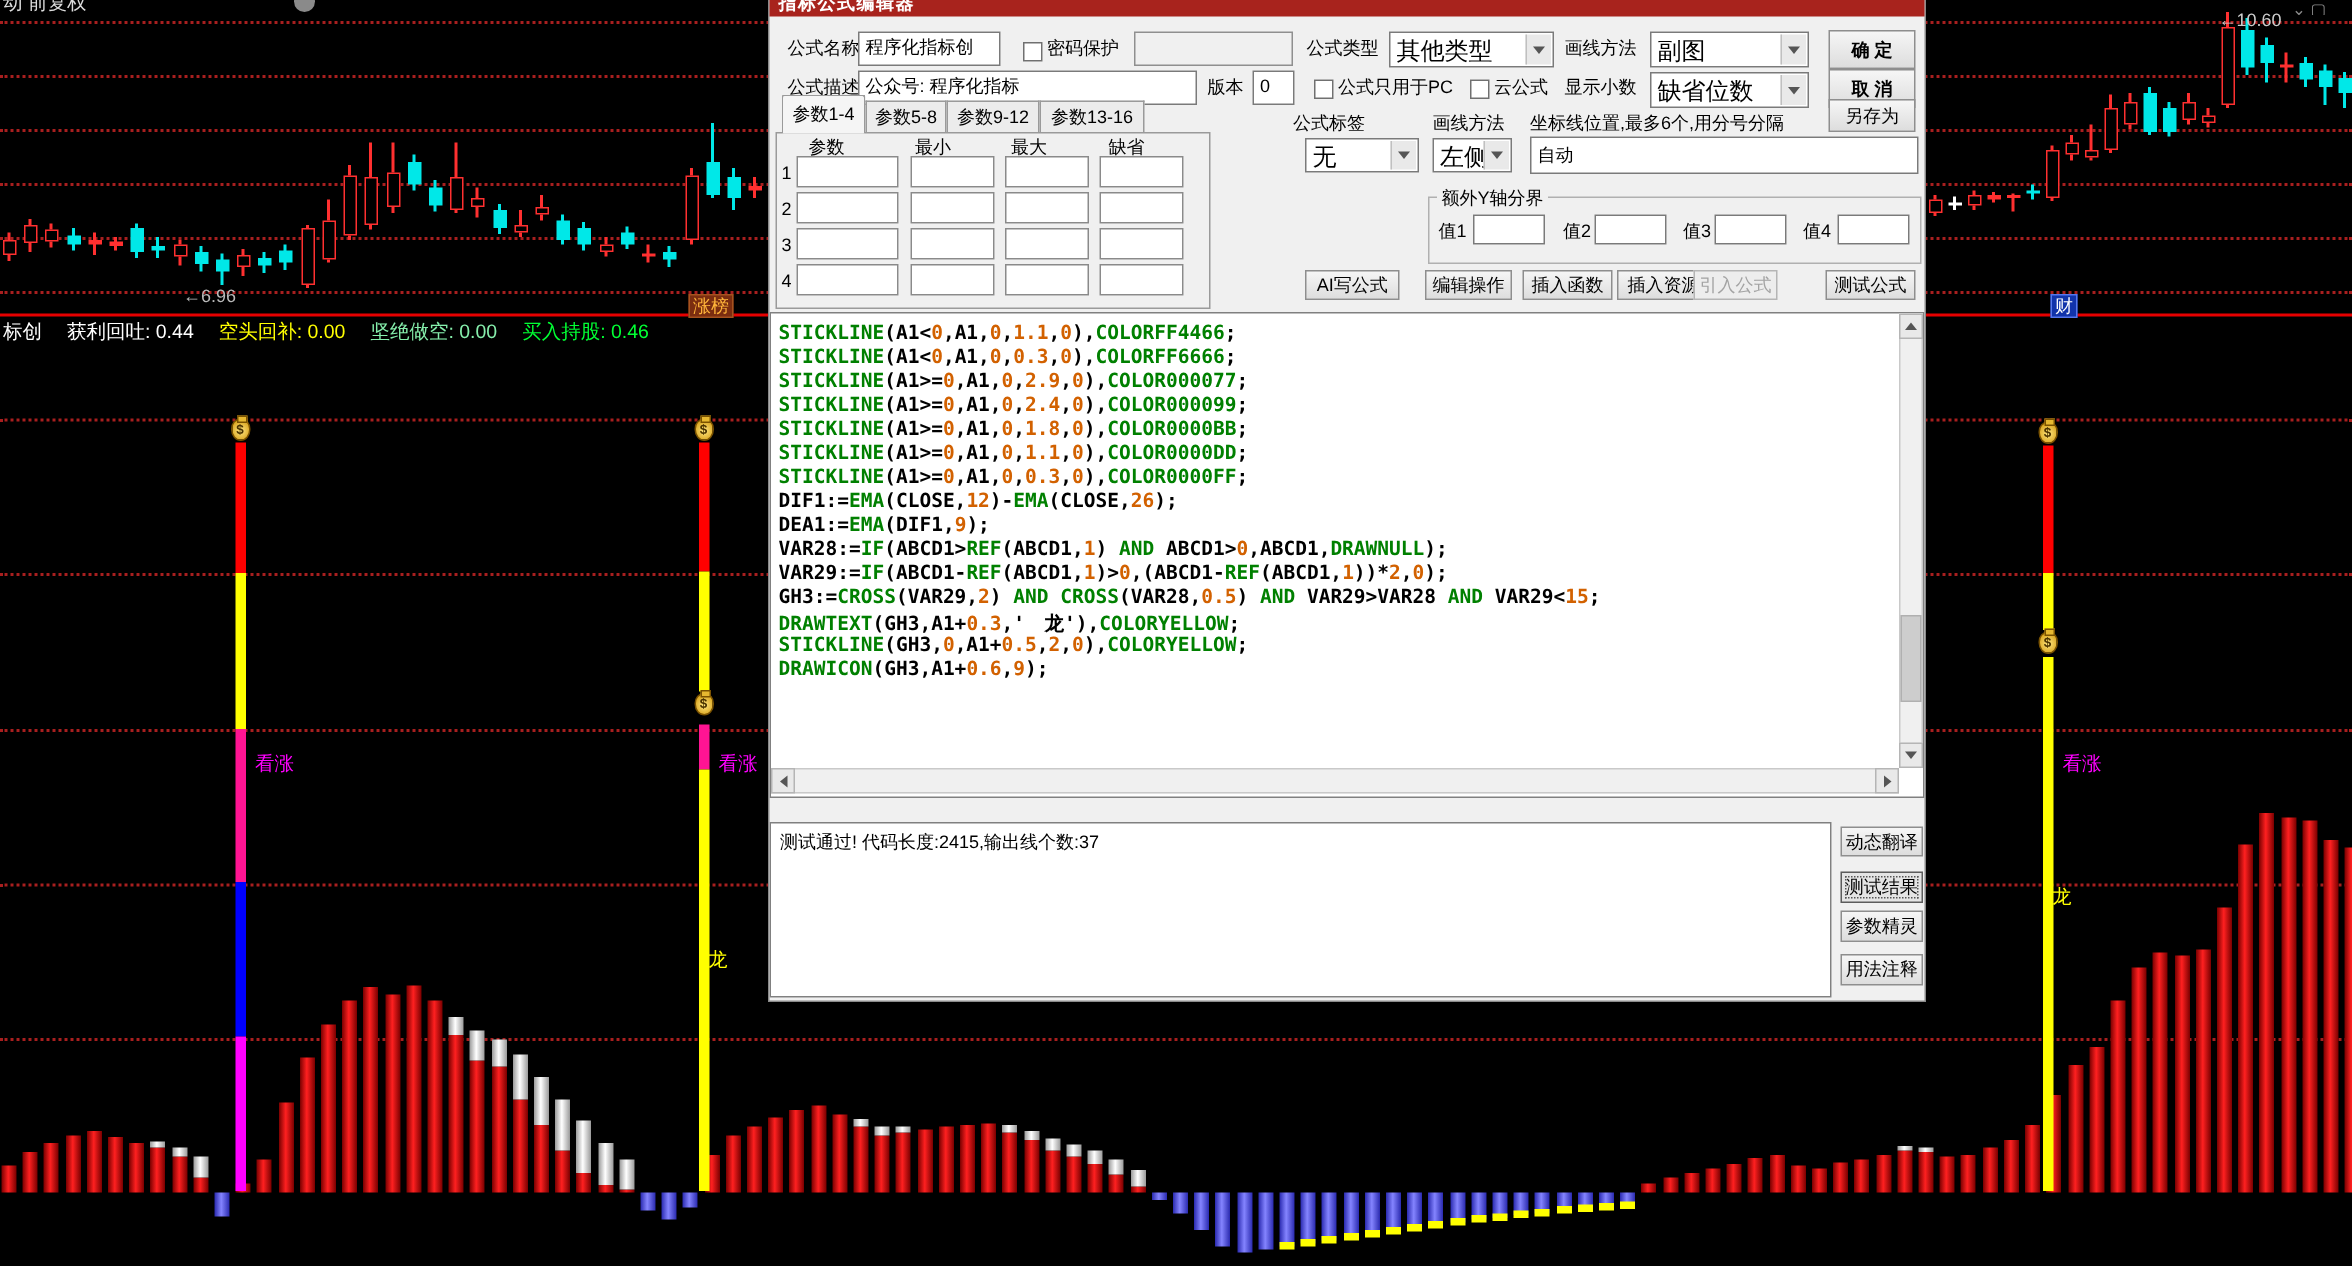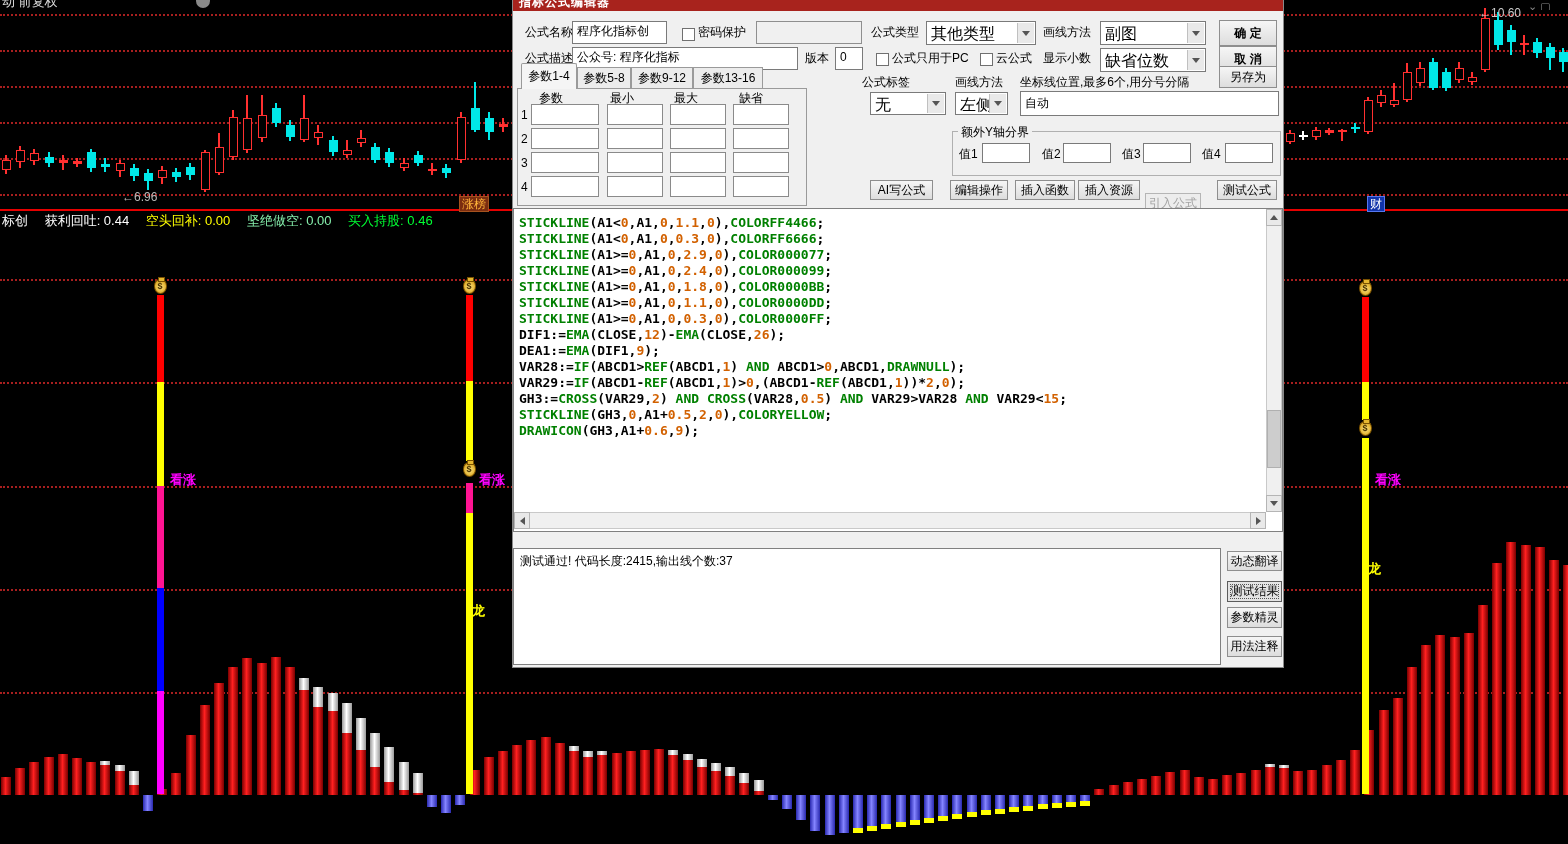--- a/index.html
+++ b/index.html
@@ -13,21 +13,21 @@
   .bar{position:absolute;}
   .bar.red{background:linear-gradient(90deg,#7a0000,#ff2020 45%,#7a0000);}
   .bar.white{background:linear-gradient(90deg,#9a9a9a,#ffffff 45%,#9a9a9a);}
   .bar.purple{background:linear-gradient(90deg,#2a2ab0,#8484ff 45%,#2a2ab0);}
   .bar.yellowm{background:#ffff00;}
   .seg{position:absolute;}
   .bag{position:absolute;width:13px;height:15px;background:radial-gradient(circle at 50% 55%,#ffe680,#d9a520 75%);
        border:1px solid #7a5200;border-radius:45% 45% 50% 50%;box-sizing:border-box;
        font-size:9px;font-weight:bold;color:#4a3300;text-align:center;line-height:13px;}
   .bag::before{content:"";position:absolute;left:3px;top:-3px;width:5px;height:3px;background:#e6b830;border:1px solid #7a5200;}
-  .sticklabel{position:absolute;font-size:13px;font-weight:bold;white-space:nowrap;}
+  .sticklabel{position:absolute;font-size:13px;font-weight:normal;white-space:nowrap;margin-top:29px;}
   .divider{position:absolute;left:0;top:209px;width:1568px;height:2px;background:#e60000;z-index:2;}
   #status-line{position:absolute;left:2px;top:212px;z-index:2;font-size:13px;white-space:nowrap;}
   #status-line span{margin-right:13px;}
   .st-white{color:#ffffff;} .st-yellow{color:#ffff00;} .st-magenta{color:#86efac;} .st-green{color:#00ff33;}
   .pricelabel{position:absolute;color:#b9b9b9;font-size:12px;z-index:2;white-space:nowrap;}
   .tagbox{position:absolute;z-index:3;font-size:12px;line-height:14px;padding:0 2px;white-space:nowrap;}
   #board-tag{left:459px;top:196px;background:#7b2d10;color:#ffb43a;border:1px solid #a5521e;}
   #cai-tag{left:1367px;top:196px;background:#1133aa;color:#ffffff;border:1px solid #5577ee;}
   #topleft-clip{position:absolute;left:0;top:0;width:230px;height:10px;overflow:hidden;z-index:2;}
   #topleft-clip .t{position:absolute;left:2px;top:-7px;color:#dddddd;font-size:13px;white-space:nowrap;}
@@ -510,37 +510,38 @@
   <div class="tb" style="left:550px;top:143px;width:48px;height:20px;"></div>
   <span class="lab" style="left:609px;top:147px;">值3</span>
   <div class="tb" style="left:630px;top:143px;width:48px;height:20px;"></div>
   <span class="lab" style="left:689px;top:147px;">值4</span>
   <div class="tb" style="left:712px;top:143px;width:48px;height:20px;"></div>
 
   <div class="btn" style="left:357px;top:180px;width:63px;height:20px;">AI写公式</div>
   <div class="btn" style="left:437px;top:180px;width:58px;height:20px;">编辑操作</div>
   <div class="btn" style="left:502px;top:180px;width:60px;height:20px;">插入函数</div>
   <div class="btn" style="left:565px;top:180px;width:62px;height:20px;">插入资源</div>
-  <div class="btn disabled" style="left:632px;top:180px;width:56px;height:20px;margin-top:13px;">引入公式</div>
+  <div class="btn disabled" style="left:616px;top:180px;width:56px;height:20px;">引入公式</div>
   <div class="btn" style="left:704px;top:180px;width:60px;height:20px;">测试公式</div>
 
   <div id="codebox">
     <div id="code-text">
         <div class="codeline"><span class="g">STICKLINE</span><span class="b">(A1&lt;</span><span class="o">0</span><span class="b">,A1,</span><span class="o">0</span><span class="b">,</span><span class="o">1.1</span><span class="b">,</span><span class="o">0</span><span class="b">),</span><span class="g">COLORFF4466</span><span class="b">;</span></div>
         <div class="codeline"><span class="g">STICKLINE</span><span class="b">(A1&lt;</span><span class="o">0</span><span class="b">,A1,</span><span class="o">0</span><span class="b">,</span><span class="o">0.3</span><span class="b">,</span><span class="o">0</span><span class="b">),</span><span class="g">COLORFF6666</span><span class="b">;</span></div>
         <div class="codeline"><span class="g">STICKLINE</span><span class="b">(A1&gt;=</span><span class="o">0</span><span class="b">,A1,</span><span class="o">0</span><span class="b">,</span><span class="o">2.9</span><span class="b">,</span><span class="o">0</span><span class="b">),</span><span class="g">COLOR000077</span><span class="b">;</span></div>
         <div class="codeline"><span class="g">STICKLINE</span><span class="b">(A1&gt;=</span><span class="o">0</span><span class="b">,A1,</span><span class="o">0</span><span class="b">,</span><span class="o">2.4</span><span class="b">,</span><span class="o">0</span><span class="b">),</span><span class="g">COLOR000099</span><span class="b">;</span></div>
         <div class="codeline"><span class="g">STICKLINE</span><span class="b">(A1&gt;=</span><span class="o">0</span><span class="b">,A1,</span><span class="o">0</span><span class="b">,</span><span class="o">1.8</span><span class="b">,</span><span class="o">0</span><span class="b">),</span><span class="g">COLOR0000BB</span><span class="b">;</span></div>
         <div class="codeline"><span class="g">STICKLINE</span><span class="b">(A1&gt;=</span><span class="o">0</span><span class="b">,A1,</span><span class="o">0</span><span class="b">,</span><span class="o">1.1</span><span class="b">,</span><span class="o">0</span><span class="b">),</span><span class="g">COLOR0000DD</span><span class="b">;</span></div>
         <div class="codeline"><span class="g">STICKLINE</span><span class="b">(A1&gt;=</span><span class="o">0</span><span class="b">,A1,</span><span class="o">0</span><span class="b">,</span><span class="o">0.3</span><span class="b">,</span><span class="o">0</span><span class="b">),</span><span class="g">COLOR0000FF</span><span class="b">;</span></div>
         <div class="codeline"><span class="b">DIF1:=</span><span class="g">EMA</span><span class="b">(CLOSE,</span><span class="o">12</span><span class="b">)-</span><span class="g">EMA</span><span class="b">(CLOSE,</span><span class="o">26</span><span class="b">);</span></div>
         <div class="codeline"><span class="b">DEA1:=</span><span class="g">EMA</span><span class="b">(DIF1,</span><span class="o">9</span><span class="b">);</span></div>
         <div class="codeline"><span class="b">VAR28:=</span><span class="g">IF</span><span class="b">(ABCD1&gt;</span><span class="g">REF</span><span class="b">(ABCD1,</span><span class="o">1</span><span class="b">) </span><span class="g">AND</span><span class="b"> ABCD1&gt;</span><span class="o">0</span><span class="b">,ABCD1,</span><span class="g">DRAWNULL</span><span class="b">);</span></div>
         <div class="codeline"><span class="b">VAR29:=</span><span class="g">IF</span><span class="b">(ABCD1-</span><span class="g">REF</span><span class="b">(ABCD1,</span><span class="o">1</span><span class="b">)&gt;</span><span class="o">0</span><span class="b">,(ABCD1-</span><span class="g">REF</span><span class="b">(ABCD1,</span><span class="o">1</span><span class="b">))*</span><span class="o">2</span><span class="b">,</span><span class="o">0</span><span class="b">);</span></div>
         <div class="codeline"><span class="b">GH3:=</span><span class="g">CROSS</span><span class="b">(VAR29,</span><span class="o">2</span><span class="b">) </span><span class="g">AND</span><span class="b"> </span><span class="g">CROSS</span><span class="b">(VAR28,</span><span class="o">0.5</span><span class="b">) </span><span class="g">AND</span><span class="b"> VAR29&gt;VAR28 </span><span class="g">AND</span><span class="b"> VAR29&lt;</span><span class="o">15</span><span class="b">;</span></div>
+        <div class="codeline"><span class="g">DRAWTEXT</span><span class="b">(GH3,A1+</span><span class="o">0.3</span><span class="b">,'　龙'),</span><span class="g">COLORYELLOW</span><span class="b">;</span></div>
         <div class="codeline"><span class="g">STICKLINE</span><span class="b">(GH3,</span><span class="o">0</span><span class="b">,A1+</span><span class="o">0.5</span><span class="b">,</span><span class="o">2</span><span class="b">,</span><span class="o">0</span><span class="b">),</span><span class="g">COLORYELLOW</span><span class="b">;</span></div>
         <div class="codeline"><span class="g">DRAWICON</span><span class="b">(GH3,A1+</span><span class="o">0.6</span><span class="b">,</span><span class="o">9</span><span class="b">);</span></div>
       </div>
   </div>
 
   <div class="sbar" style="left:753px;top:209px;width:16px;height:303px;"></div>
   <div class="sbtn" style="left:753px;top:209px;width:16px;height:17px;">
       <span class="tri-up"></span>
     </div>
   <div class="sthumb" style="left:754px;top:410px;width:14px;height:58px;"></div>

